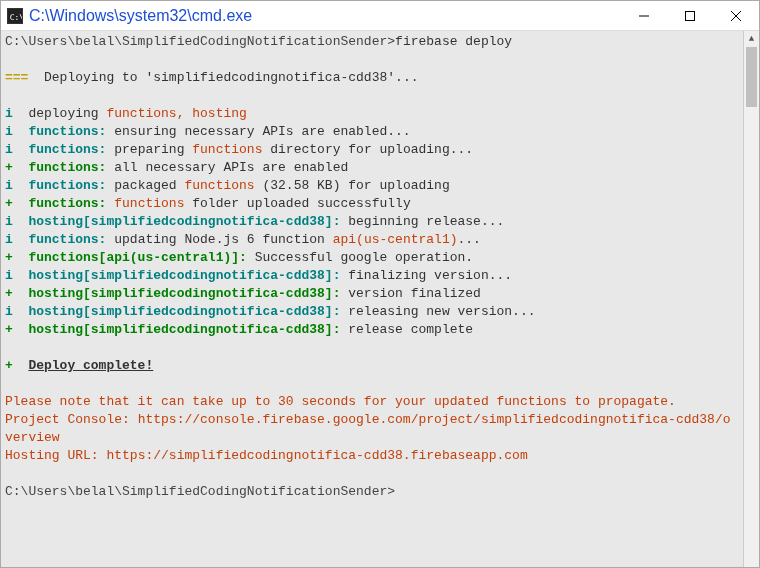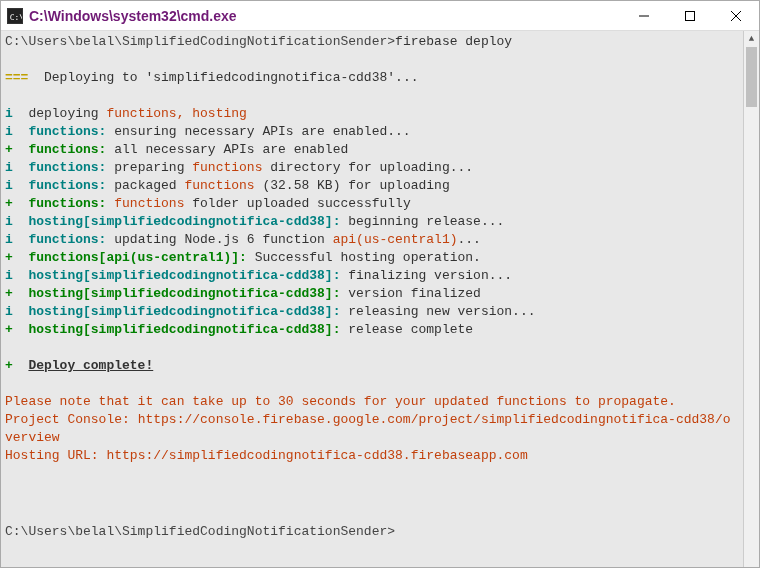--- a/index.html
+++ b/index.html
@@ -1,28 +1,28 @@
 <!DOCTYPE html>
 <html><head>
   <meta charset="utf-8">
   <style>
     * { margin: 0; padding: 0; box-sizing: border-box; }
     body { font-family: 'Segoe UI', Tahoma, sans-serif; background: #fff; width: 760px; height: 568px; overflow: hidden; border: 1px solid #aaa; }
     .titlebar { height: 30px; background: #fff; border-bottom: 1px solid #ddd; display: flex; align-items: center; padding-left: 6px; }
     .titlebar-icon { width: 16px; height: 16px; background: #333; margin-right: 6px; display: flex; align-items: center; justify-content: center; }
     .titlebar-icon svg { width: 14px; height: 14px; }
-    .titlebar-title { font-size: 14px; color: #701a75; flex: 1; font-weight: bold; }
+    .titlebar-title { font-size: 16px; color: #1d4ed8; flex: 1; }
     .titlebar-controls { display: flex; height: 100%; }
     .titlebar-btn { width: 46px; height: 100%; display: flex; align-items: center; justify-content: center; font-size: 14px; cursor: default; }
     .console { background: #e8e8e8; height: calc(100% - 30px); padding: 2px 4px; font-family: Consolas, 'Courier New', monospace; font-size: 13px; line-height: 18px; color: #333; position: relative; overflow: hidden; }
     .scrollbar { position: absolute; right: 0; top: 0; width: 16px; height: 100%; background: #f0f0f0; border-left: 1px solid #ccc; }
     .scrollbar-up, .scrollbar-down { height: 16px; display: flex; align-items: center; justify-content: center; font-size: 9px; color: #555; }
     .scrollbar-thumb { margin: 0 2px; height: 60px; background: #c0c0c0; }
     .line { white-space: pre-wrap; word-break: break-all; }
-    .prompt { color: #444; margin-top: 40px; }
+    .prompt { color: #444; }
     .yellow { color: #c0a000; }
     .cyan { color: #008080; }
     .green { color: #008000; font-weight: bold; }
     .dim { color: #c2410c; }
     .bold { font-weight: bold; }
     .underline { text-decoration: underline; text-align: center; }
     .content { padding-right: 18px; }
   </style>
 </head>
 <body>
@@ -56,27 +56,27 @@
 </div>
 
 <div class="console">
   <div class="content">
     <div class="line"><span class="prompt">C:\Users\belal\SimplifiedCodingNotificationSender&gt;</span><span>firebase deploy</span></div>
     <div class="line">&nbsp;</div>
     <div class="line"><span class="yellow bold">=== </span><span> Deploying to 'simplifiedcodingnotifica-cdd38'...</span></div>
     <div class="line">&nbsp;</div>
     <div class="line"><span class="cyan bold">i  </span><span>deploying </span><span class="dim">functions, hosting</span></div>
     <div class="line"><span class="cyan bold">i  </span><span class="cyan bold">functions:</span><span> ensuring necessary APIs are enabled...</span></div>
+    <div class="line"><span class="cyan bold">i  </span><span class="cyan bold">functions:</span><span> preparing </span><span class="dim">functions</span><span> directory for uploading...</span></div>
     <div class="line"><span class="green">+  </span><span class="green">functions:</span><span> all necessary APIs are enabled</span></div>
-    <div class="line"><span class="cyan bold">i  </span><span class="cyan bold">functions:</span><span> preparing </span><span class="dim">functions</span><span> directory for uploading...</span></div>
     <div class="line"><span class="cyan bold">i  </span><span class="cyan bold">functions:</span><span> packaged </span><span class="dim">functions</span><span> (32.58 KB) for uploading</span></div>
     <div class="line"><span class="green">+  </span><span class="green">functions:</span><span> </span><span class="dim">functions</span><span> folder uploaded successfully</span></div>
     <div class="line"><span class="cyan bold">i  </span><span class="cyan bold">hosting[simplifiedcodingnotifica-cdd38]:</span><span> beginning release...</span></div>
     <div class="line"><span class="cyan bold">i  </span><span class="cyan bold">functions:</span><span> updating Node.js 6 function </span><span class="dim">api(us-central1)</span><span>...</span></div>
-    <div class="line"><span class="green">+  </span><span class="green">functions[api(us-central1)]:</span><span> Successful hosting operation.</span></div>
+    <div class="line"><span class="green">+  </span><span class="green">functions[api(us-central1)]:</span><span> Successful google operation.</span></div>
     <div class="line"><span class="cyan bold">i  </span><span class="cyan bold">hosting[simplifiedcodingnotifica-cdd38]:</span><span> finalizing version...</span></div>
     <div class="line"><span class="green">+  </span><span class="green">hosting[simplifiedcodingnotifica-cdd38]:</span><span> version finalized</span></div>
     <div class="line"><span class="cyan bold">i  </span><span class="cyan bold">hosting[simplifiedcodingnotifica-cdd38]:</span><span> releasing new version...</span></div>
     <div class="line"><span class="green">+  </span><span class="green">hosting[simplifiedcodingnotifica-cdd38]:</span><span> release complete</span></div>
     <div class="line">&nbsp;</div>
     <div class="line"><span class="green">+  </span><span class="underline bold">Deploy complete!</span></div>
     <div class="line">&nbsp;</div>
     <div class="line dim">Please note that it can take up to 30 seconds for your updated functions to propagate.</div>
     <div class="line dim"><span>Project Console: </span><span>https://console.firebase.google.com/project/simplifiedcodingnotifica-cdd38/overview</span></div>
     <div class="line dim"><span>Hosting URL: </span><span>https://simplifiedcodingnotifica-cdd38.firebaseapp.com</span></div>

